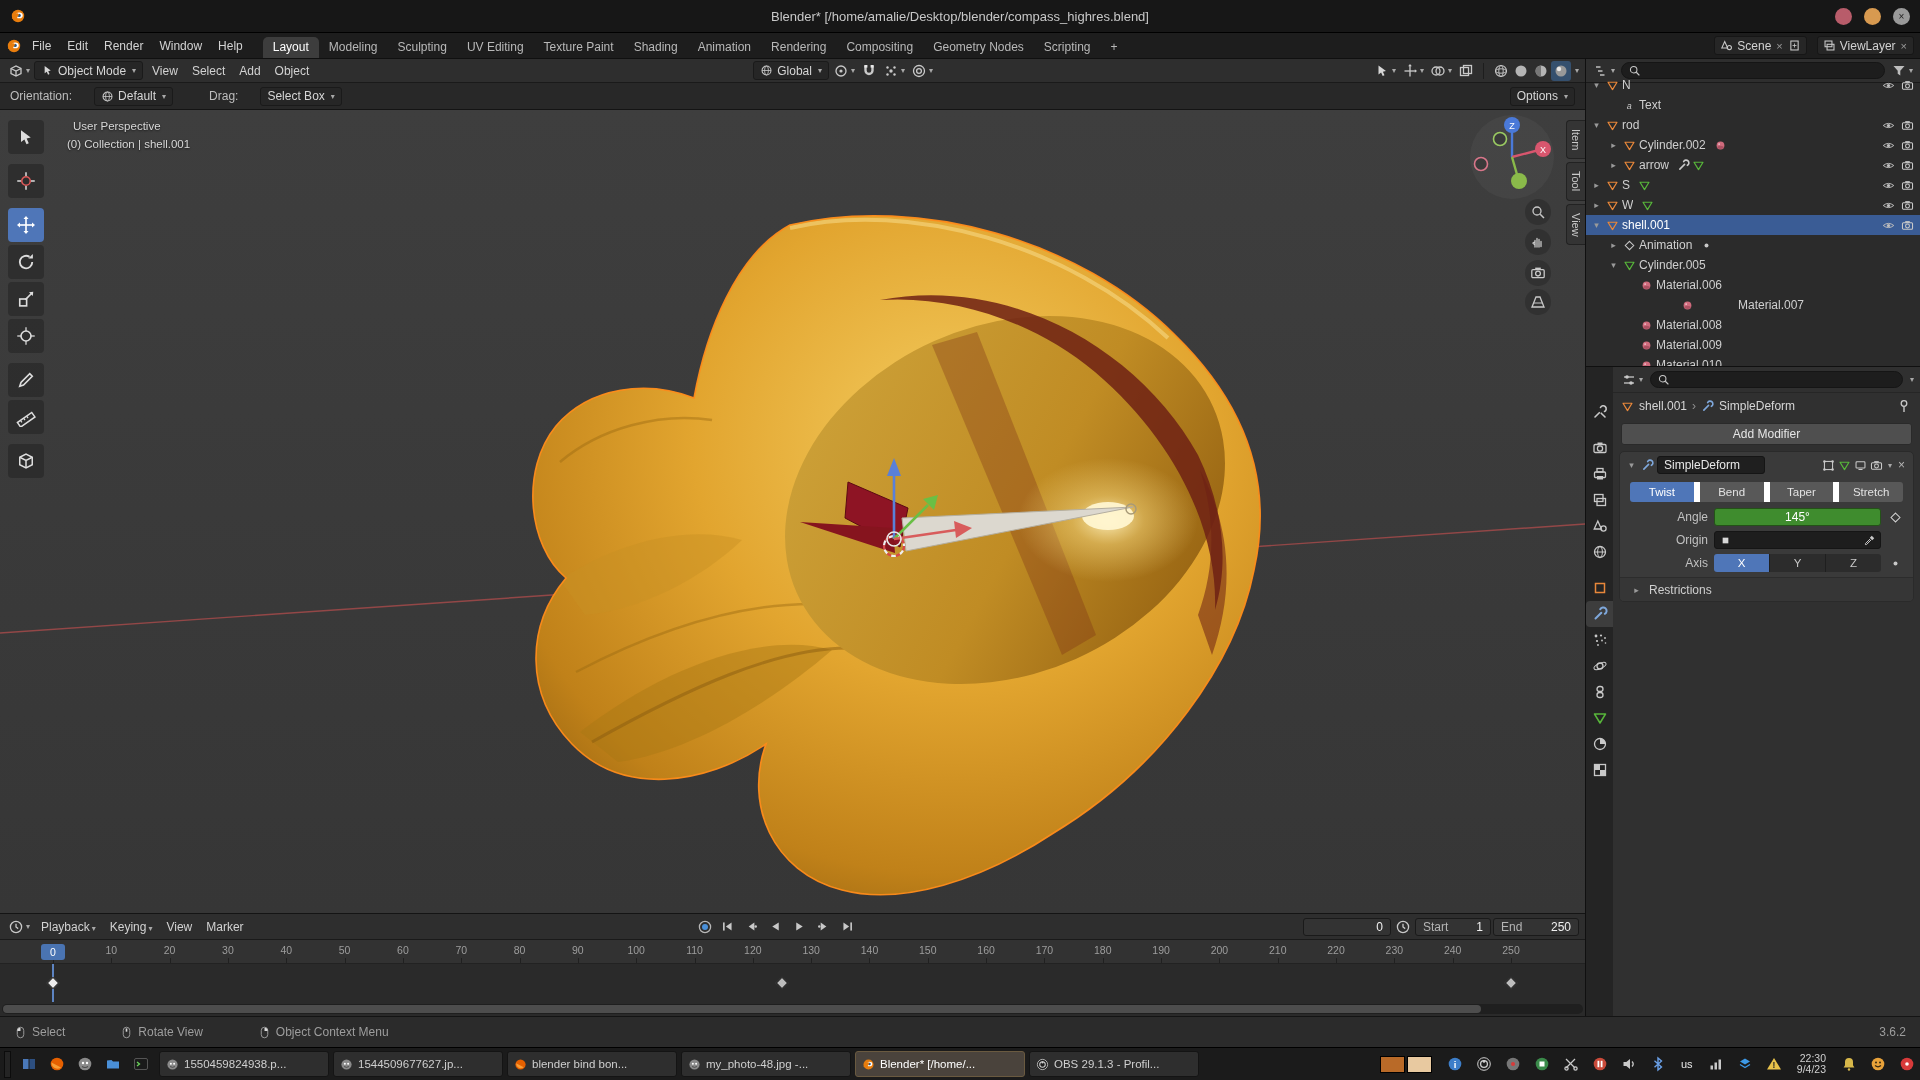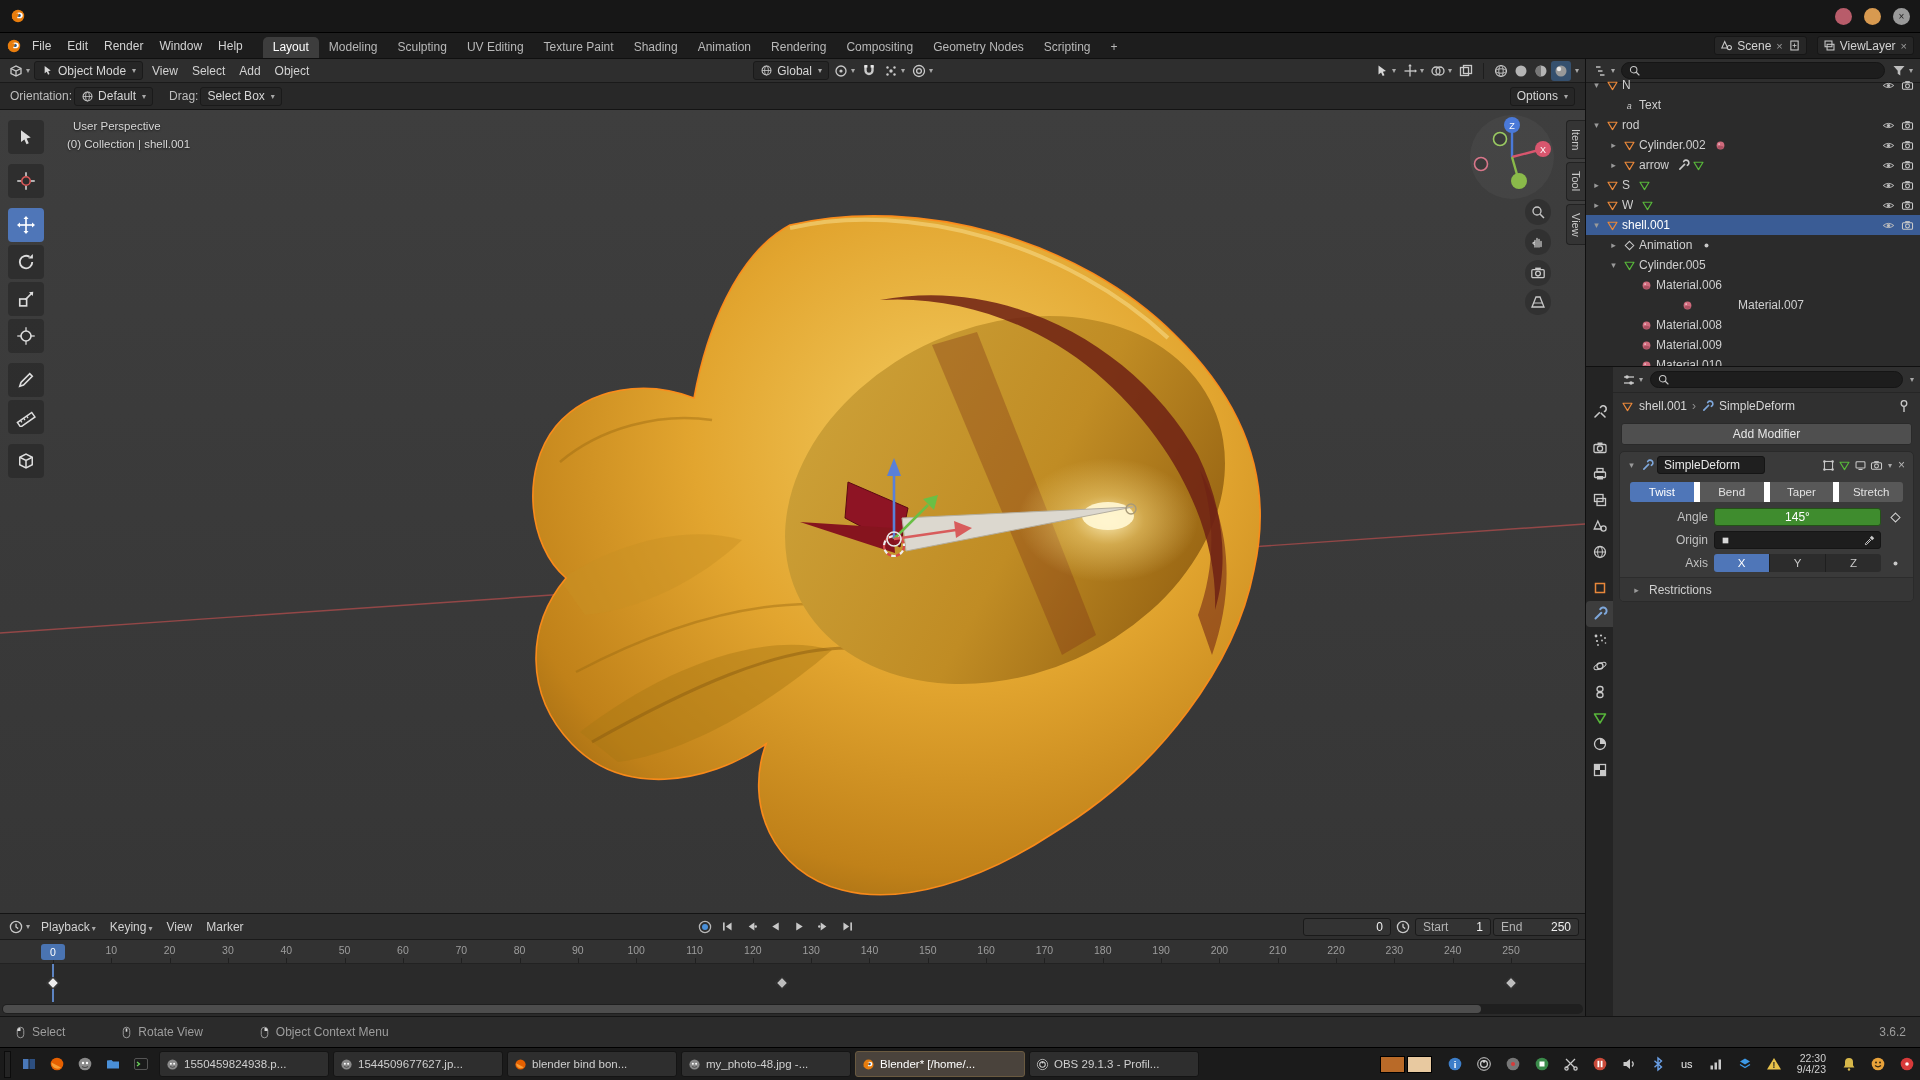--- a/index.html
+++ b/index.html
@@ -26,21 +26,21 @@
 .topwidget{display:inline-flex;align-items:center;gap:4px;background:#262626;border:1px solid #161616;border-radius:3px;height:19px;padding:0 5px;color:#d2d2d2;margin-left:8px}
 .topwidget .x{color:#9a9a9a;font-size:11px;padding:0 1px}
 
 #toolheader{left:0;top:59px;width:1585px;height:24px;background:#2e2e2e;border-bottom:1px solid #1a1a1a;display:flex;align-items:center;padding:0 6px;gap:2px}
 .pill{display:inline-flex;align-items:center;gap:4px;background:#262626;border:1px solid #1a1a1a;border-radius:3px;padding:0 6px;height:19px;color:#d6d6d6;white-space:nowrap}
 .hdr-menu{padding:0 7px;color:#d2d2d2}
 .icbtn{display:inline-flex;align-items:center;justify-content:center;height:20px;padding:0 2px;border-radius:3px}
 .icbtn.on{background:#35506e}
 .vsep{width:1px;height:16px;background:#1d1d1d;margin:0 5px}
 
-#settingsrow{left:0;top:83px;width:1585px;height:27px;background:#282828;border-bottom:1px solid #141414;display:flex;align-items:center;padding:0 10px;gap:2px}
+#settingsrow{left:0;top:83px;width:1585px;height:27px;background:#282828;border-bottom:1px solid #141414;display:flex;align-items:center;padding:0 10px;gap:22px}
 .lbl{color:#bdbdbd}
 
 #viewport{left:0;top:110px;width:1585px;height:803px;background:#3b3b3b;overflow:hidden}
 #vpcanvas{position:absolute;left:0;top:0}
 .vp-label{position:absolute;color:#d8d8d8;font-size:11.5px;text-shadow:0 1px 2px rgba(0,0,0,.6)}
 #toolbar{position:absolute;left:8px;top:10px;display:flex;flex-direction:column;gap:3px}
 .toolbtn{width:36px;height:34px;border-radius:4px;background:rgba(44,44,44,.9);display:flex;align-items:center;justify-content:center}
 .toolbtn.active{background:#4f76b8}
 .toolbtn.gap{margin-bottom:7px}
 .navgizmo{position:absolute;right:28px;top:2px}
@@ -129,20 +129,21 @@
 
   <div id="titlebar" class="abs">
     <span class="icn" id="tb-logo">
         <svg viewBox="0 0 16 16" xmlns="http://www.w3.org/2000/svg">
           <circle cx="8" cy="8" r="6.2" fill="#e87d0d"></circle>
           <ellipse cx="9.2" cy="7.4" rx="3.5" ry="2.8" fill="#fff"></ellipse>
           <circle cx="9.2" cy="7.4" r="1.6" fill="#265787"></circle>
           <path d="M1.8 10.5C3 7.5 5 5.8 7 5l2.3 1.2L6 11.5z" fill="#e87d0d"></path>
         </svg>
       </span>
+    <span class="title">Blender* [/home/amalie/Desktop/blender/compass_highres.blend]</span>
     <span class="spacer"></span>
     <span class="winbtn" style="background:#b85c6a"></span>
     <span class="winbtn" style="background:#d89a50"></span>
     <span class="winbtn" style="background:#9a9a9a">×</span>
   </div>
 
   <div id="menubar" class="abs">
     <span class="icn" id="mb-logo">
         <svg viewBox="0 0 16 16" xmlns="http://www.w3.org/2000/svg">
           <circle cx="8" cy="8" r="6.2" fill="#e87d0d"></circle>

